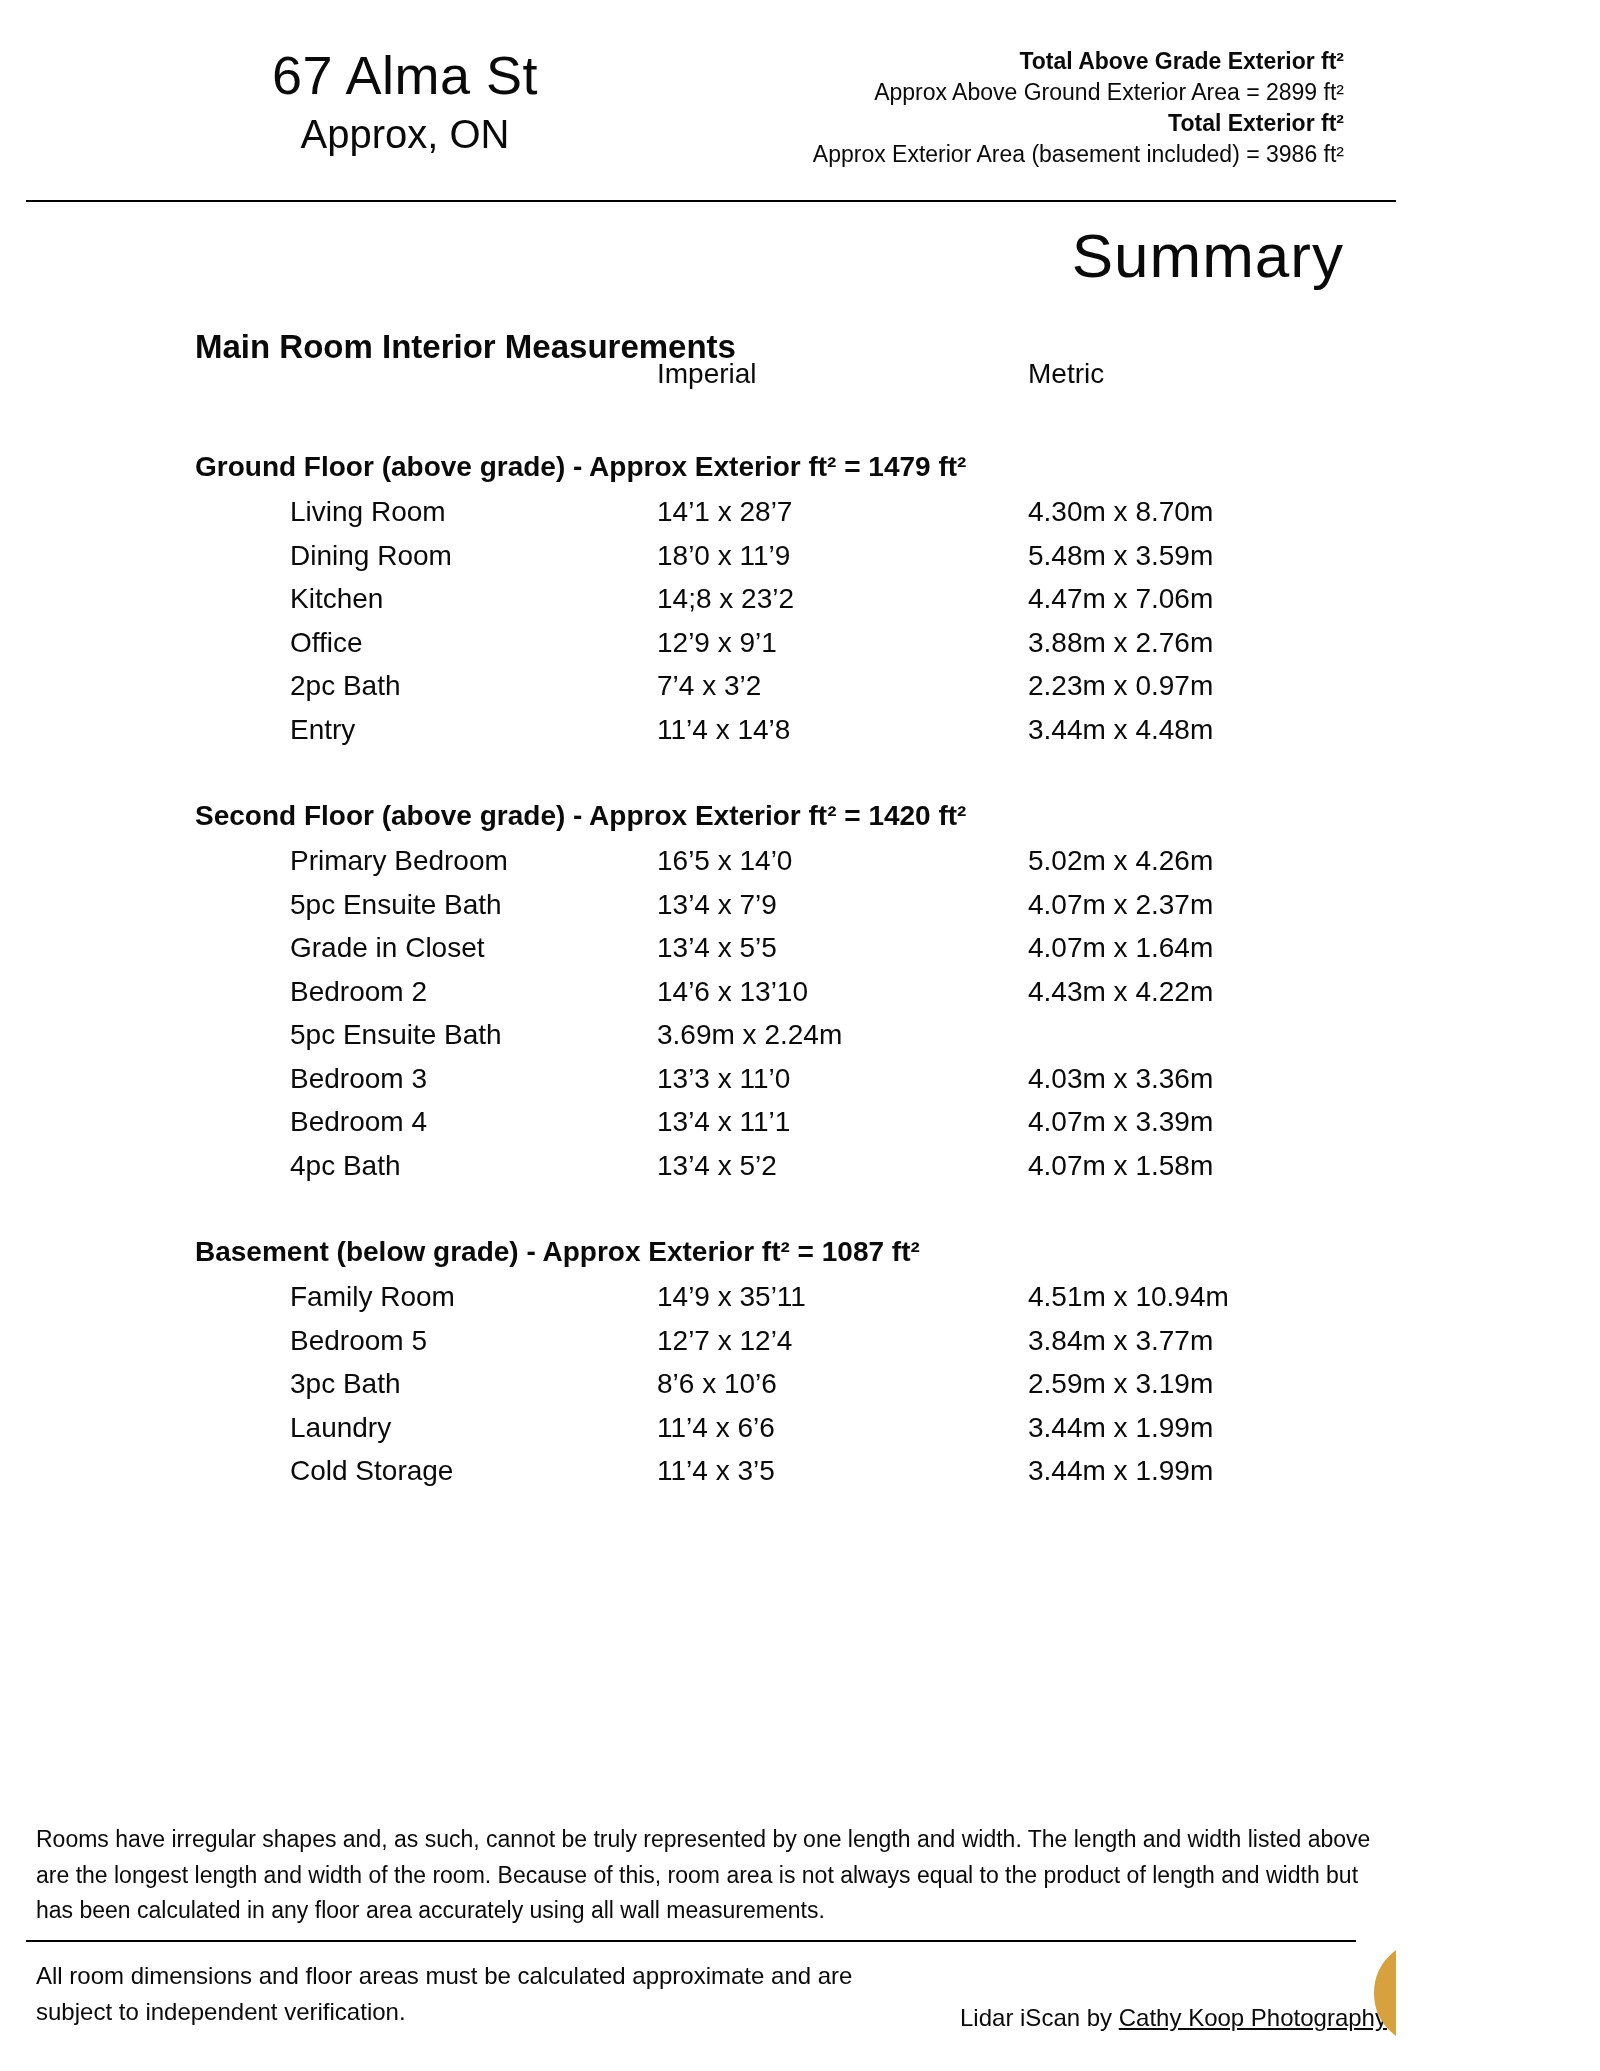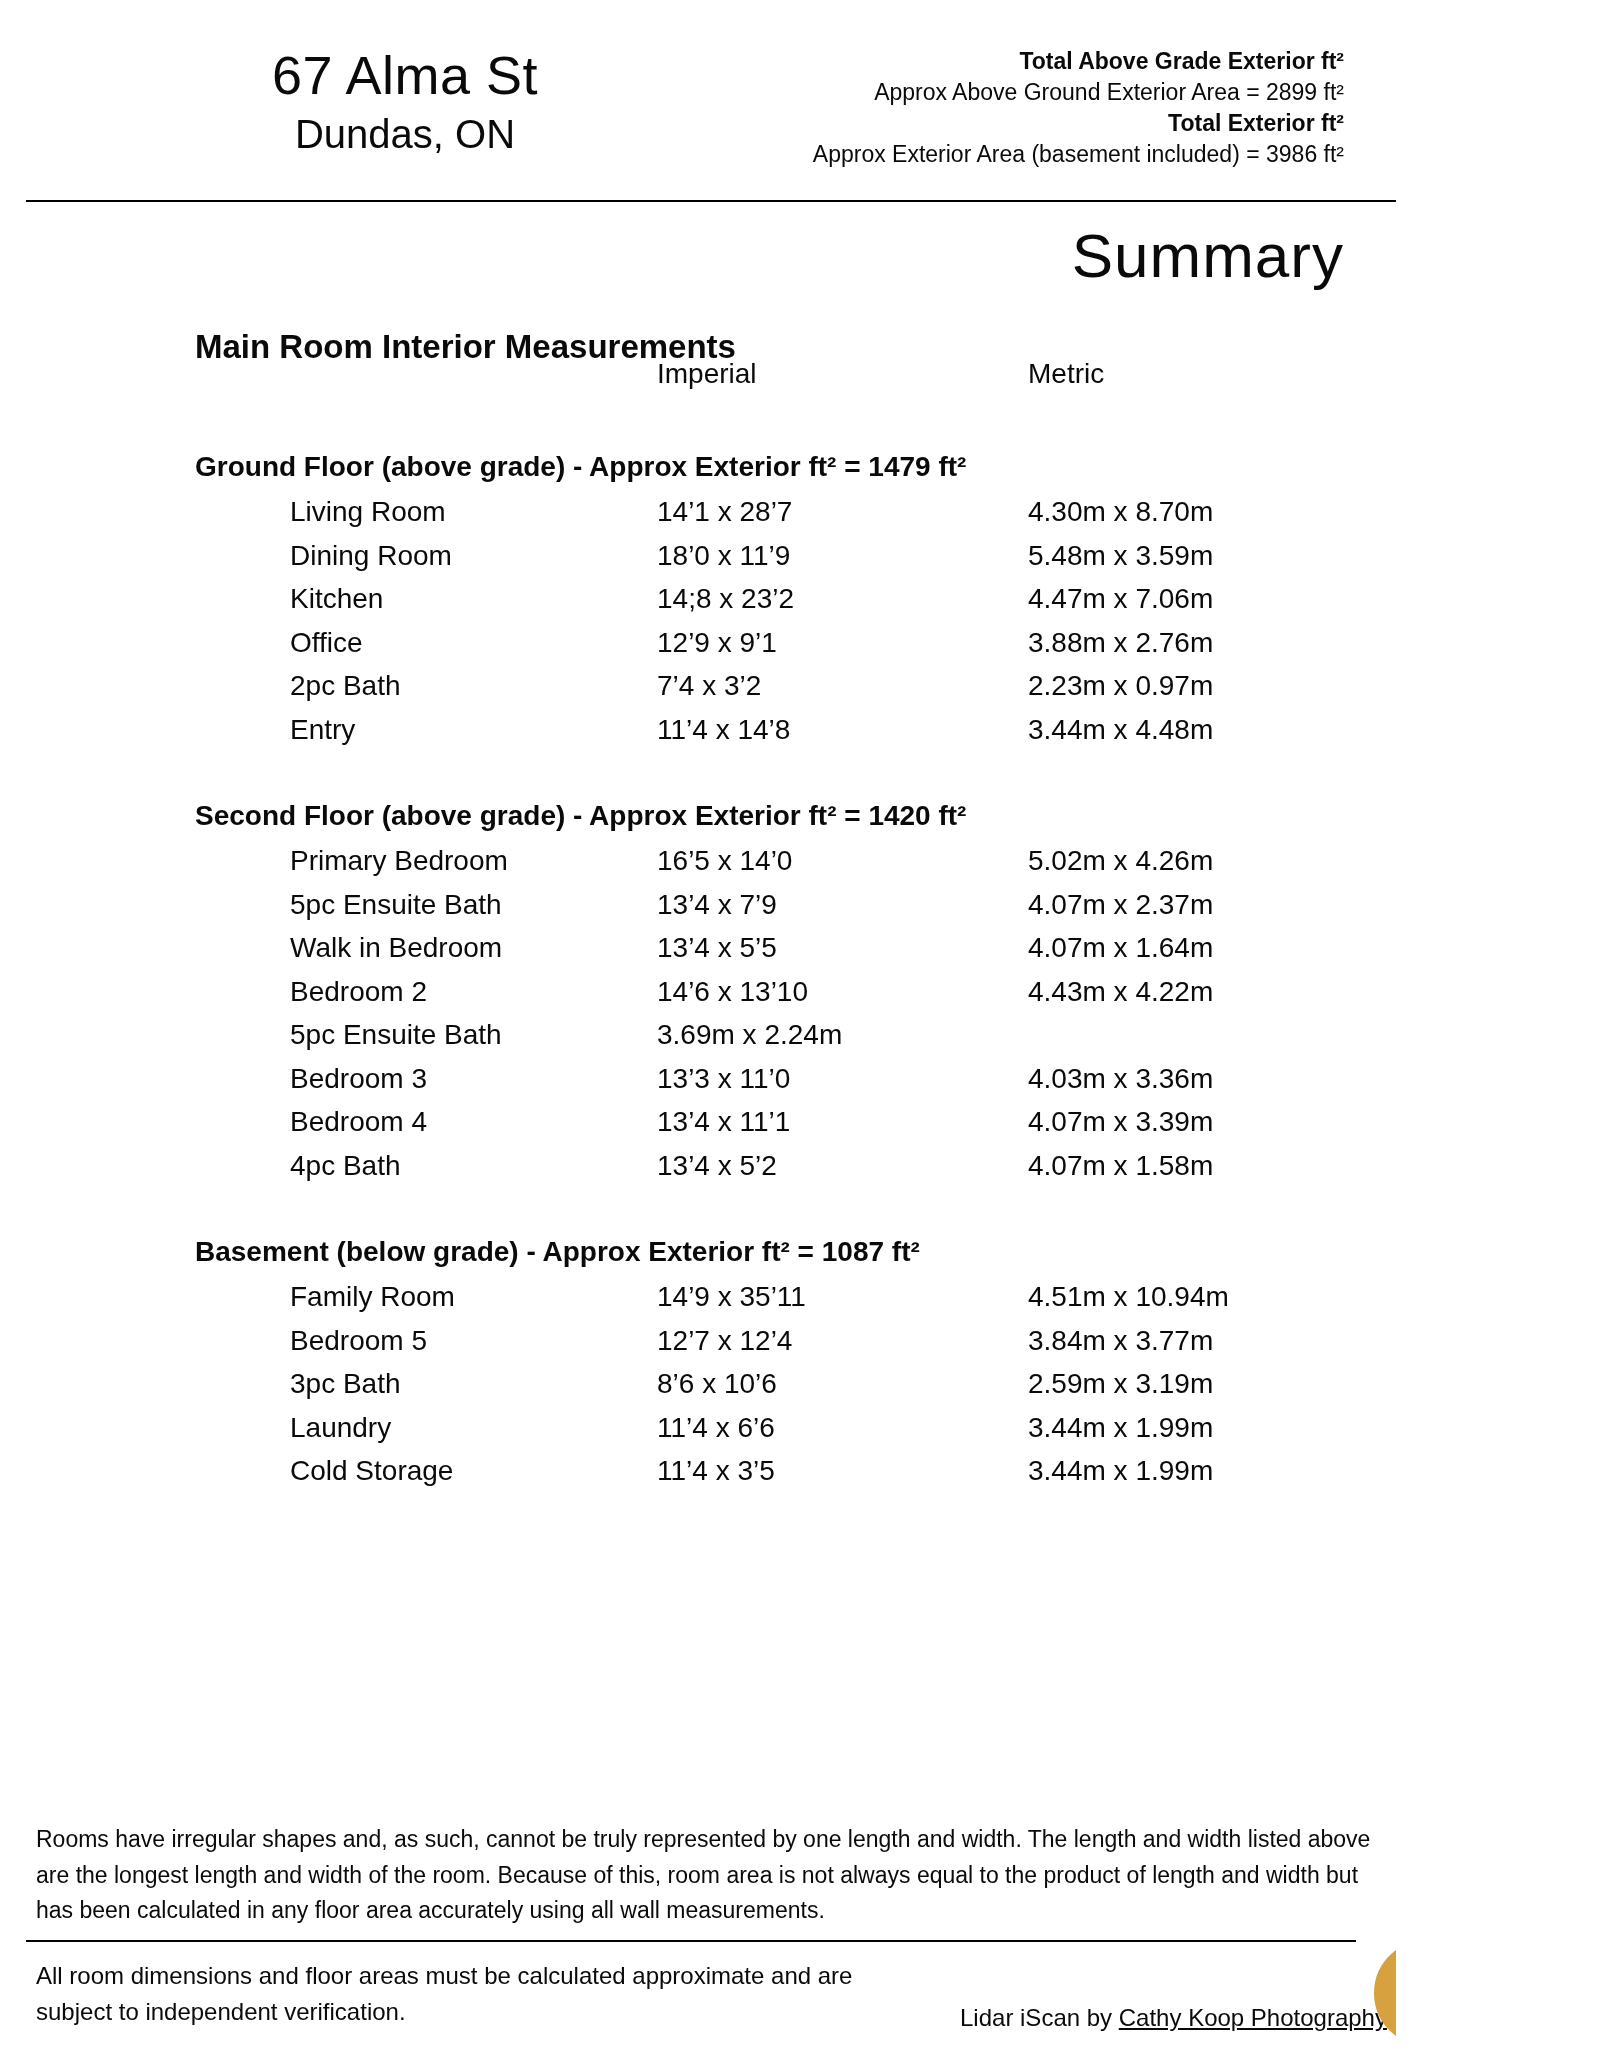--- a/index.html
+++ b/index.html
@@ -121,21 +121,21 @@
     width: 190px; height: 132px;
   }
 </style>
 </head>
 <body>
 
 <div class="page">
 
   <div class="header-left">
     <div class="addr1">67 Alma St</div>
-    <div class="addr2">Dundas, ON</div>
+    <div class="addr2">Approx, ON</div>
   </div>
 
   <div class="header-right">
     <div class="stat-label">Total Above Grade Exterior ft²</div>
     <div class="stat-value">Approx Above Ground Exterior Area =  2899 ft²</div>
     <div class="stat-label">Total Exterior ft²</div>
     <div class="stat-value">Approx Exterior Area (basement included) =  3986 ft²</div>
   </div>
 
   <div class="rule"></div>
@@ -190,21 +190,21 @@
           <span>Primary Bedroom</span>
           <span>16’5 x 14’0</span>
           <span>5.02m x 4.26m</span>
         </div>
         <div class="row">
           <span>5pc Ensuite Bath</span>
           <span>13’4 x 7’9</span>
           <span>4.07m x 2.37m</span>
         </div>
         <div class="row">
-          <span>Walk in Bedroom</span>
+          <span>Grade in Closet</span>
           <span>13’4 x 5’5</span>
           <span>4.07m x 1.64m</span>
         </div>
         <div class="row">
           <span>Bedroom 2</span>
           <span>14’6 x 13’10</span>
           <span>4.43m x 4.22m</span>
         </div>
         <div class="row">
           <span>5pc Ensuite Bath</span>

